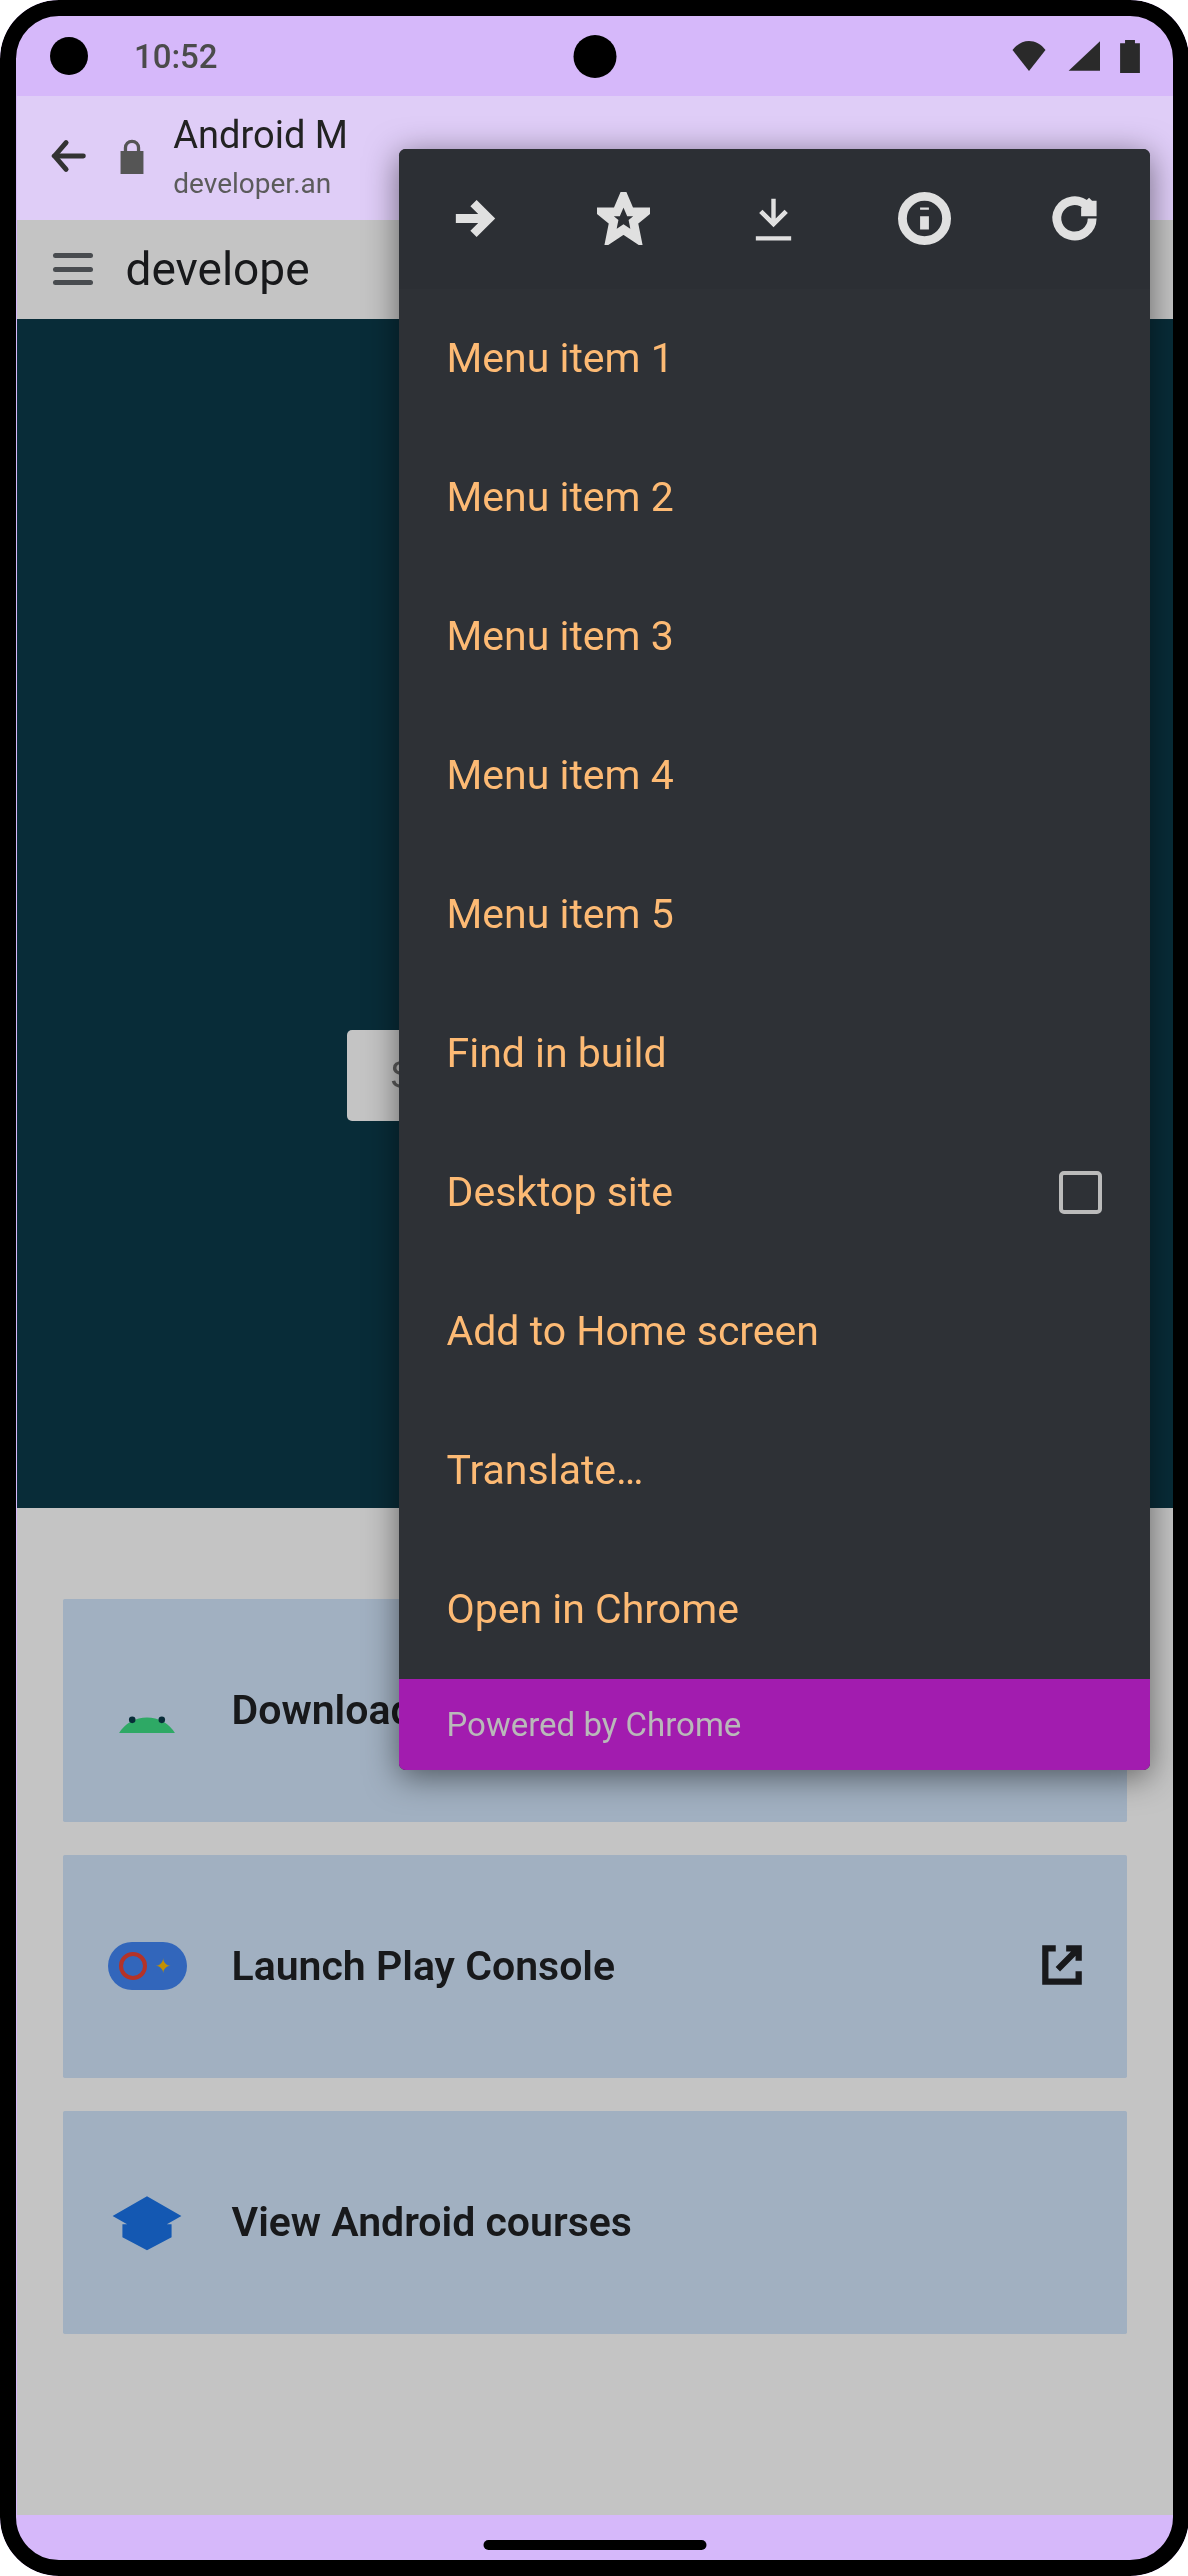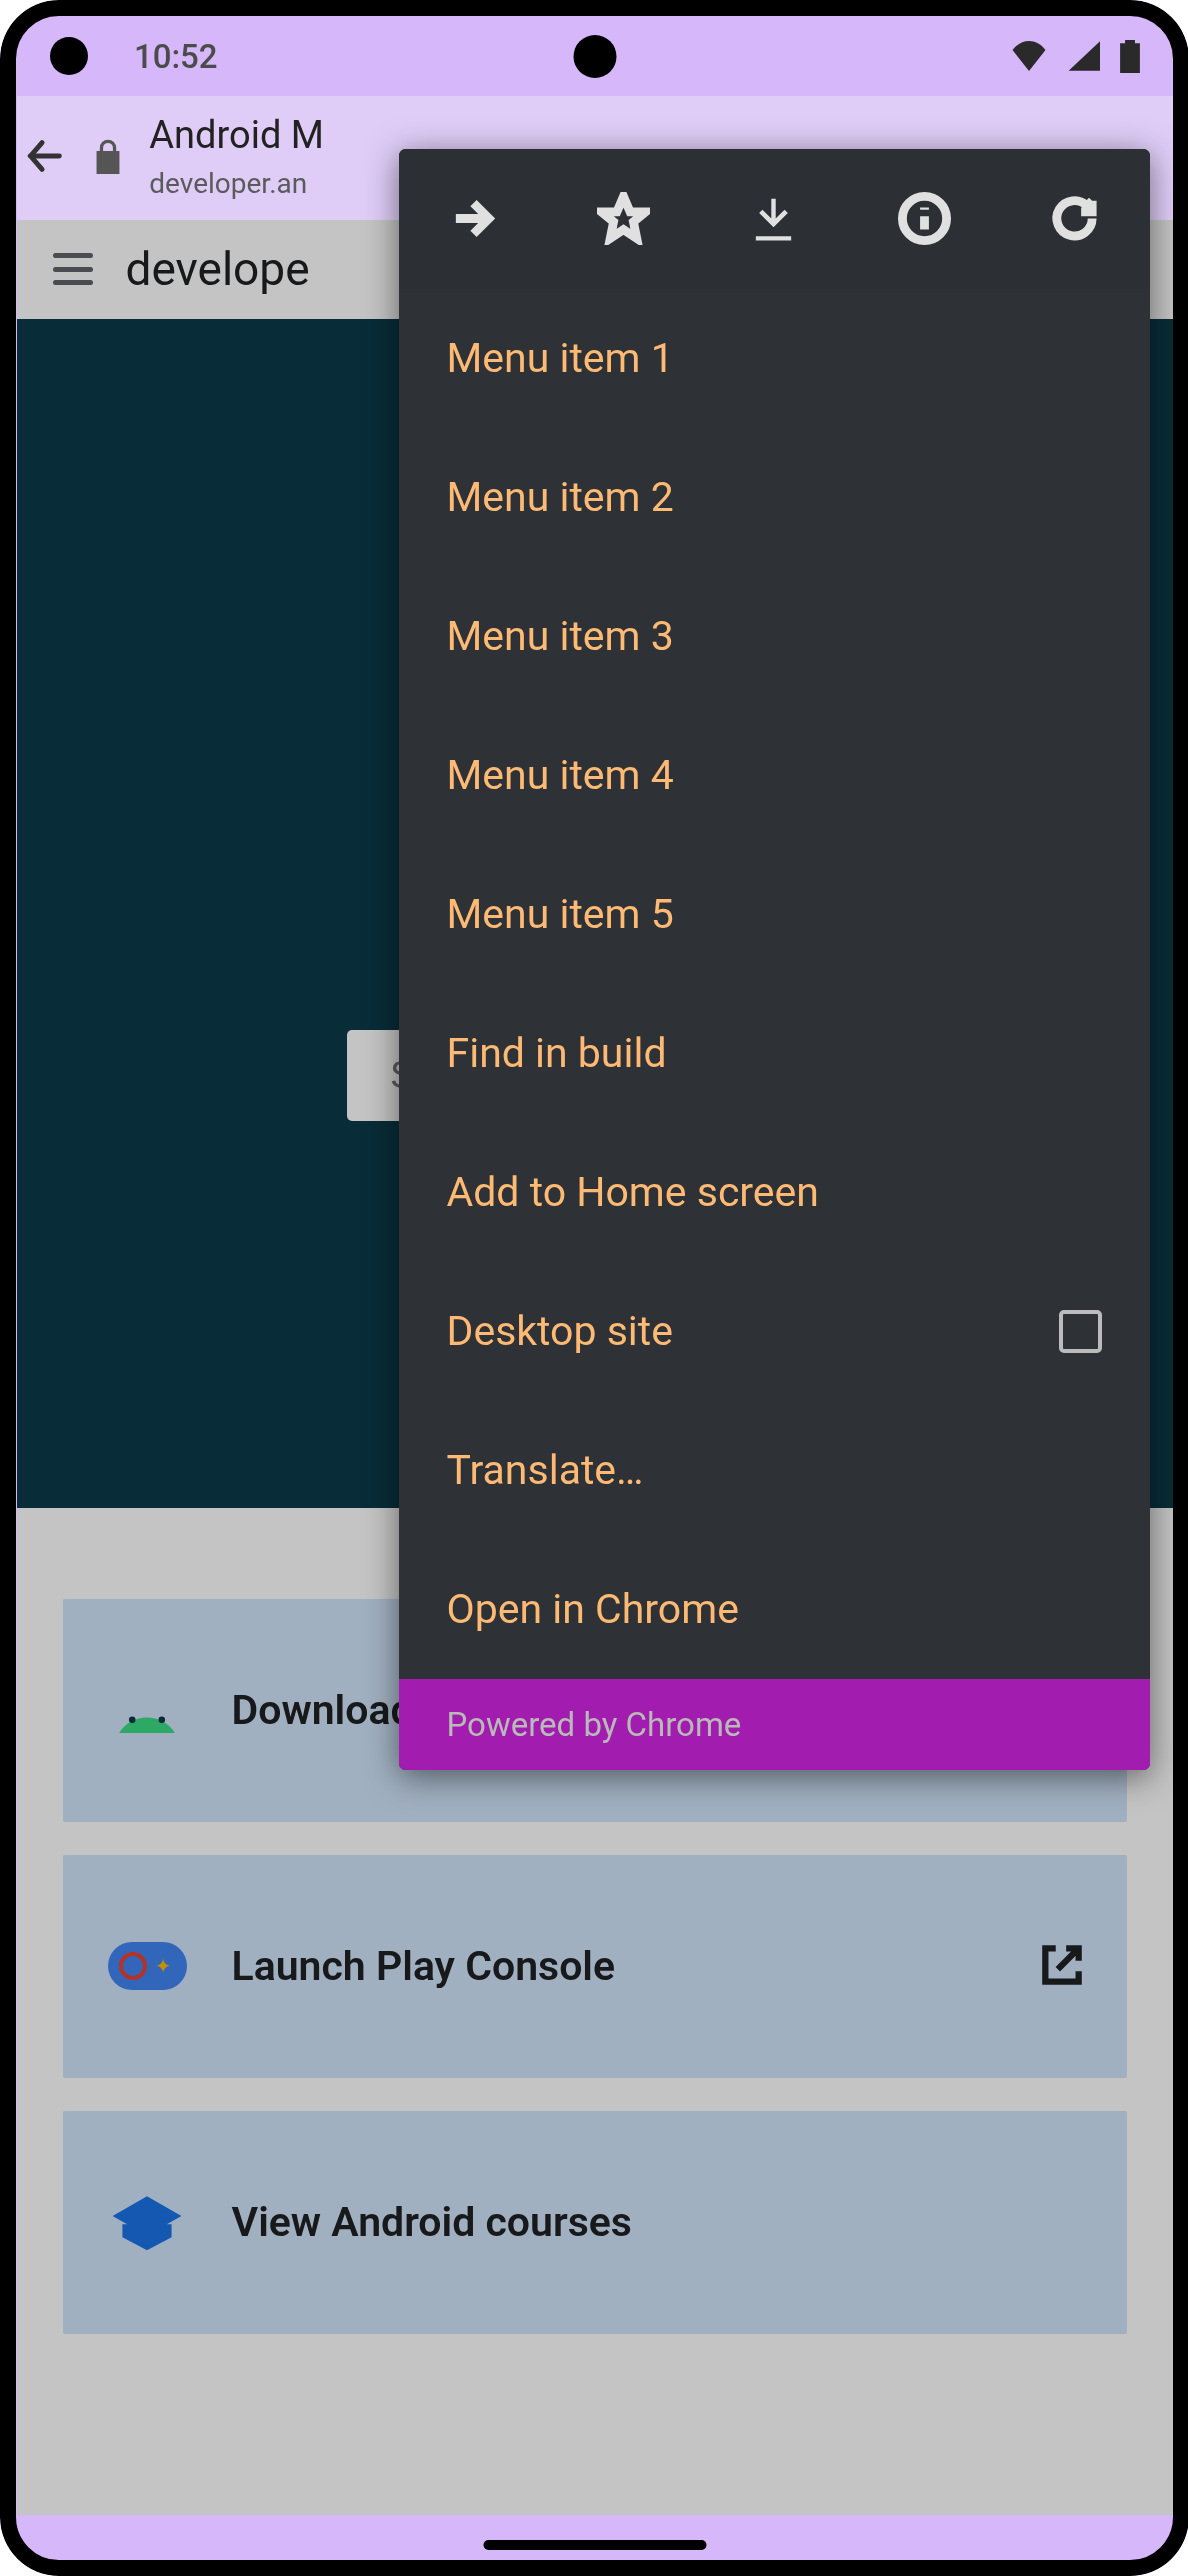--- a/index.html
+++ b/index.html
@@ -14,21 +14,21 @@
   .status .left,.status .right{display:flex;align-items:center;gap:20px;}
   .status .camera{width:38px;height:38px;border-radius:50%;background:#000;}
   .status .time{font-size:33px;font-weight:500;color:#4b4b4b;margin-left:26.4px;}
   .status .center{position:absolute;left:50%;transform:translateX(-50%);}
   .status .center .cam{width:43px;height:43px;border-radius:50%;background:#000;}
   .status .spacer{flex:1;}
   .status svg{display:block;}
   .wifi,.cell,.batt{fill:#2a2a2a;}
 
   
-  .toolbar{height:124px;background:#dfcdf7;display:flex;align-items:center;padding:0 4px;gap:26.4px;}
+  .toolbar{height:124px;background:#dfcdf7;display:flex;align-items:center;padding:0 28px;gap:26.4px;}
   .toolbar .back svg{stroke:#333;}
   .toolbar .url{display:flex;flex-direction:column;justify-content:center;line-height:1.1;}
   .toolbar .url .title{font-size:38px;color:#222;}
   .toolbar .url .host{font-size:28px;color:#5b5b5b;margin-top:12px;}
   .toolbar .lock svg{fill:#555;}
 
   
   .page{position:relative;height:calc(100% - 79px - 124px - 45px);background:#fff;}
   .navbar{height:99px;background:#fff;display:flex;align-items:center;padding:0 36px;gap:33px;}
   .navbar .ham{display:flex;flex-direction:column;gap:8.3px;}
@@ -225,26 +225,26 @@
       <div class="menu-item">
           <span>Menu item 4</span>
         </div>
       <div class="menu-item">
           <span>Menu item 5</span>
         </div>
       <div class="menu-item">
           <span>Find in build</span>
         </div>
       <div class="menu-item">
-          <span>Add to Home screen</span>
-        </div>
-      <div class="menu-item">
         <span>Desktop site</span>
         <span class="chk"></span>
       </div>
+      <div class="menu-item">
+          <span>Add to Home screen</span>
+        </div>
       <div class="menu-item">
           <span>Translate…</span>
         </div>
       <div class="menu-item">
           <span>Open in Chrome</span>
         </div>
       <div class="sep"></div>
       <div class="footer">
           <span>Powered by Chrome</span>
         </div>

